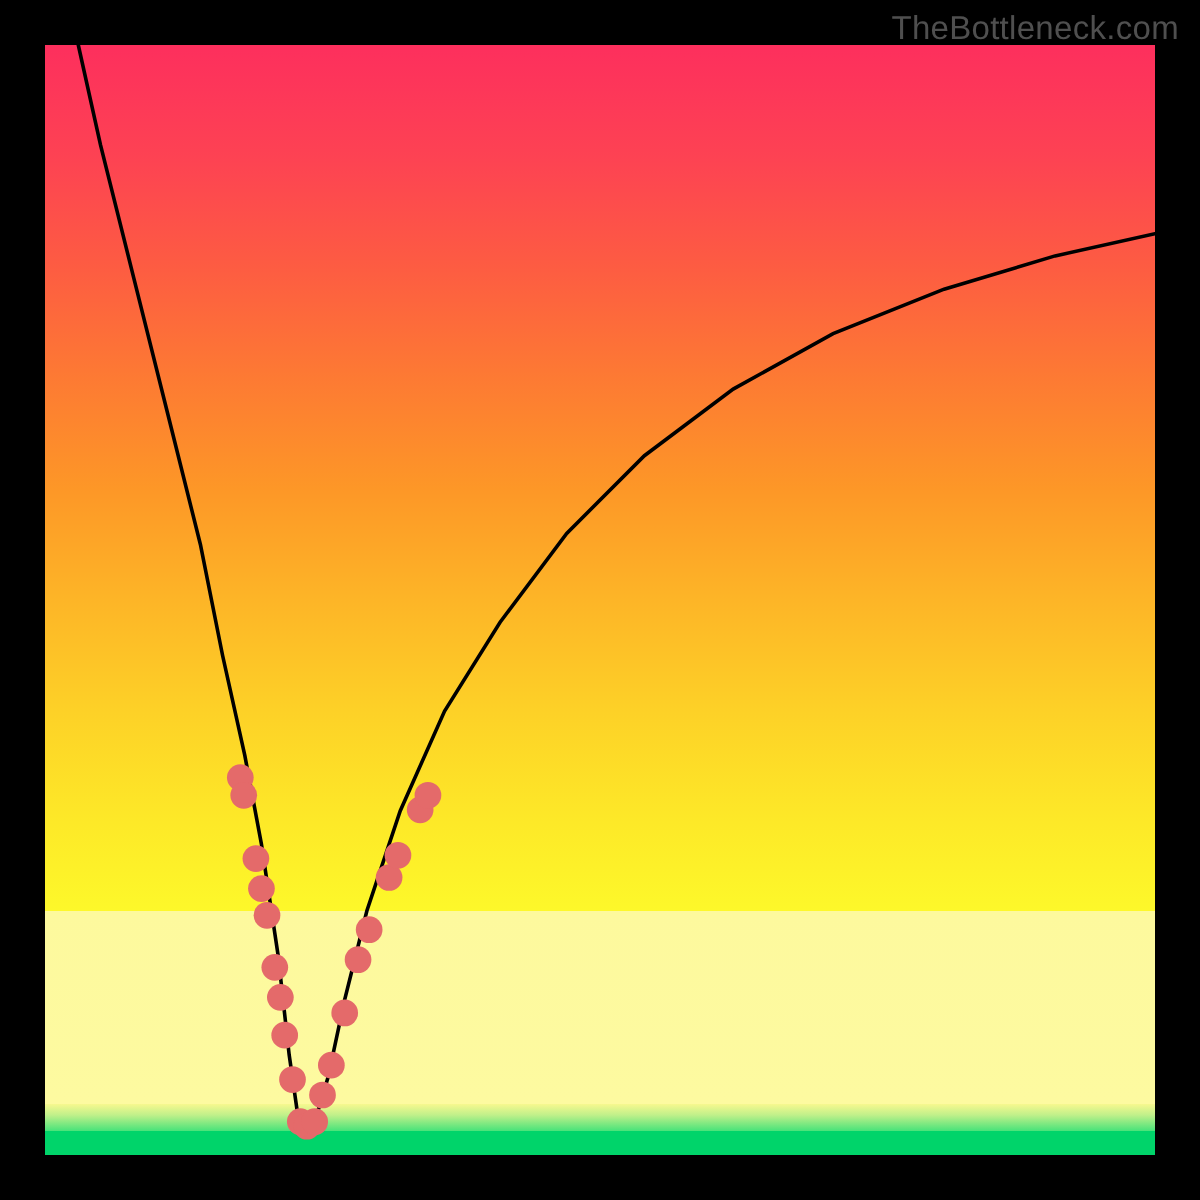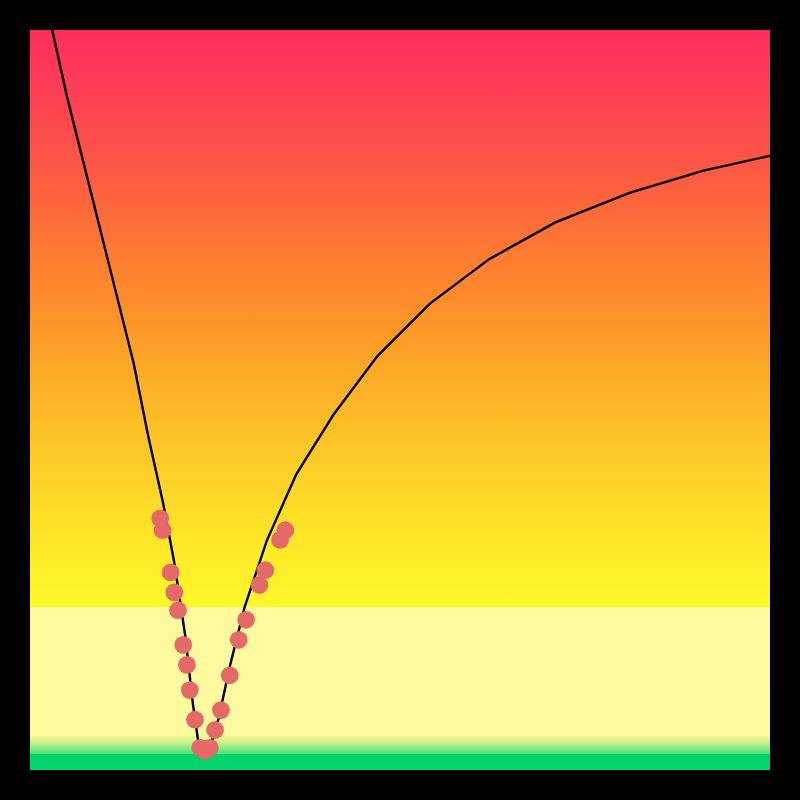--- a/index.html
+++ b/index.html
@@ -98,13 +98,14 @@
           <circle cx="199.8" cy="645.3" r="8.9" class="dot"></circle>
           <circle cx="208.7" cy="609.8" r="8.9" class="dot"></circle>
           <circle cx="216.1" cy="589.8" r="8.9" class="dot"></circle>
           <circle cx="229.4" cy="555.0" r="8.9" class="dot"></circle>
           <circle cx="235.3" cy="540.2" r="8.9" class="dot"></circle>
           <circle cx="250.1" cy="509.9" r="8.9" class="dot"></circle>
           <circle cx="255.3" cy="500.2" r="8.9" class="dot"></circle>
         </g>
     </svg>
   </div>
+  <div class="watermark">TheBottleneck.com</div>
 </div>
 
 </body></html>

